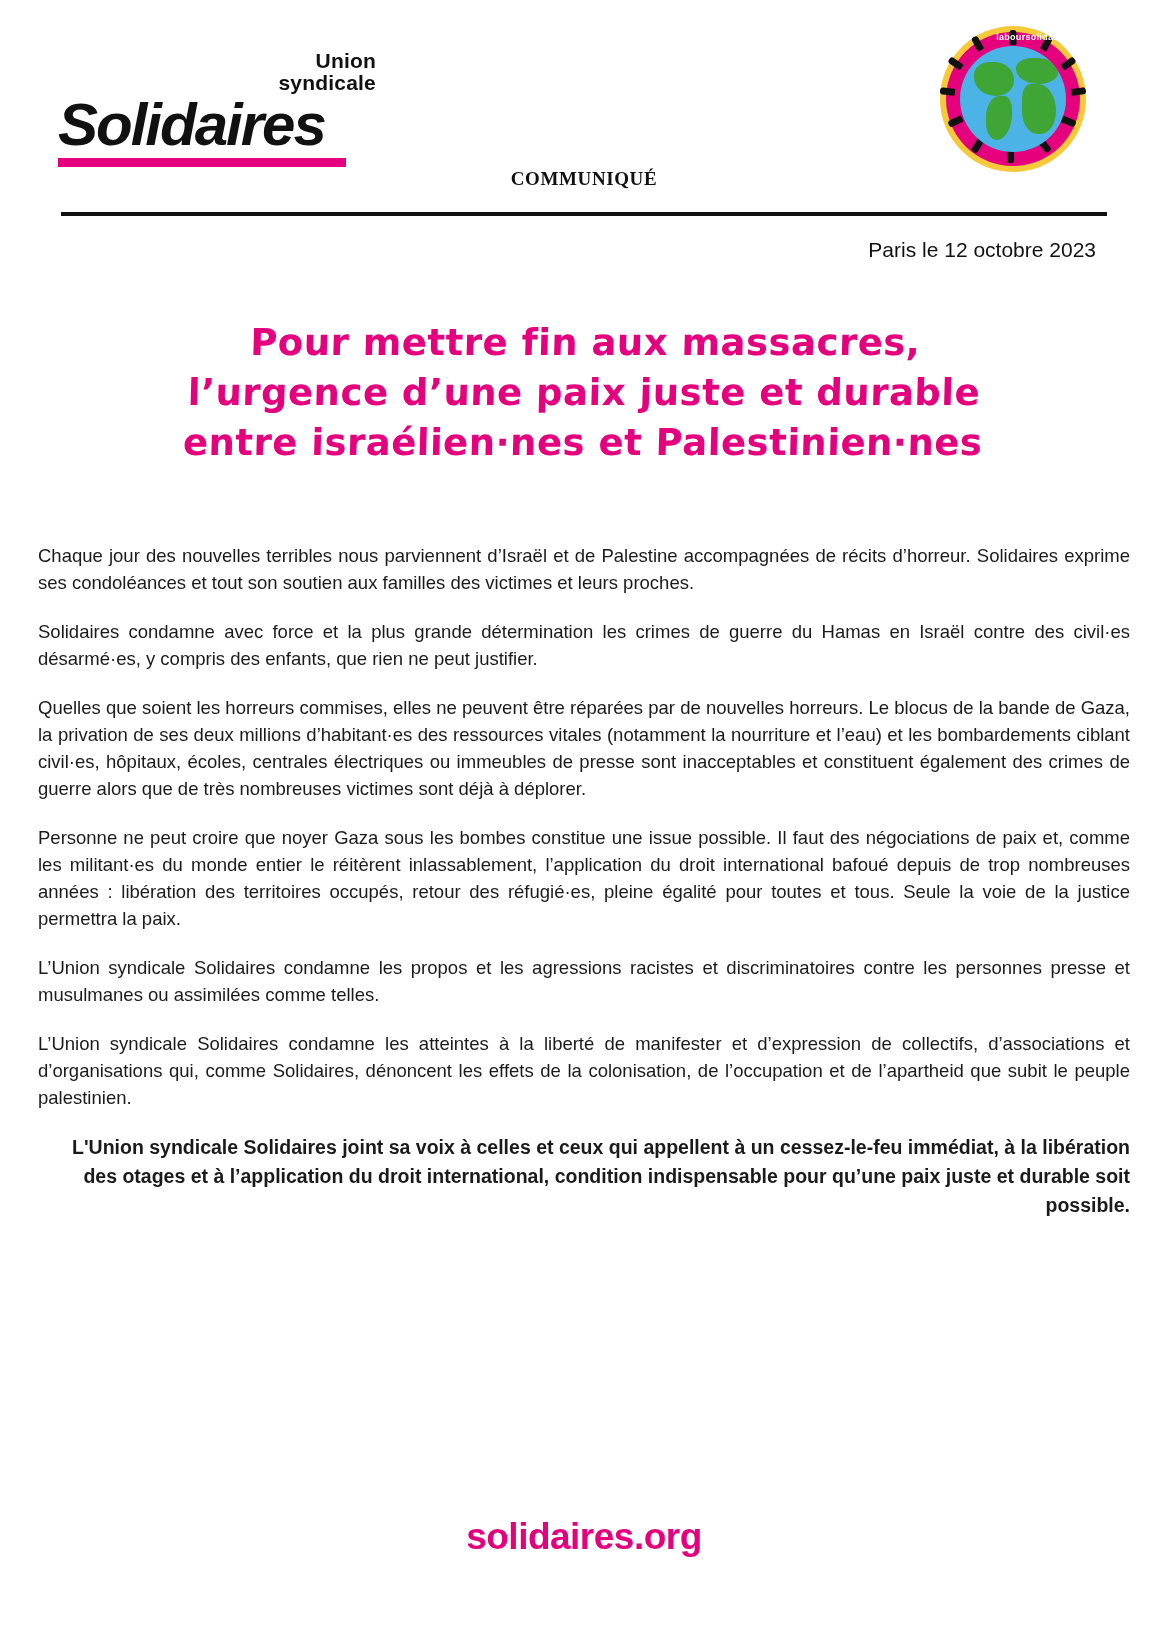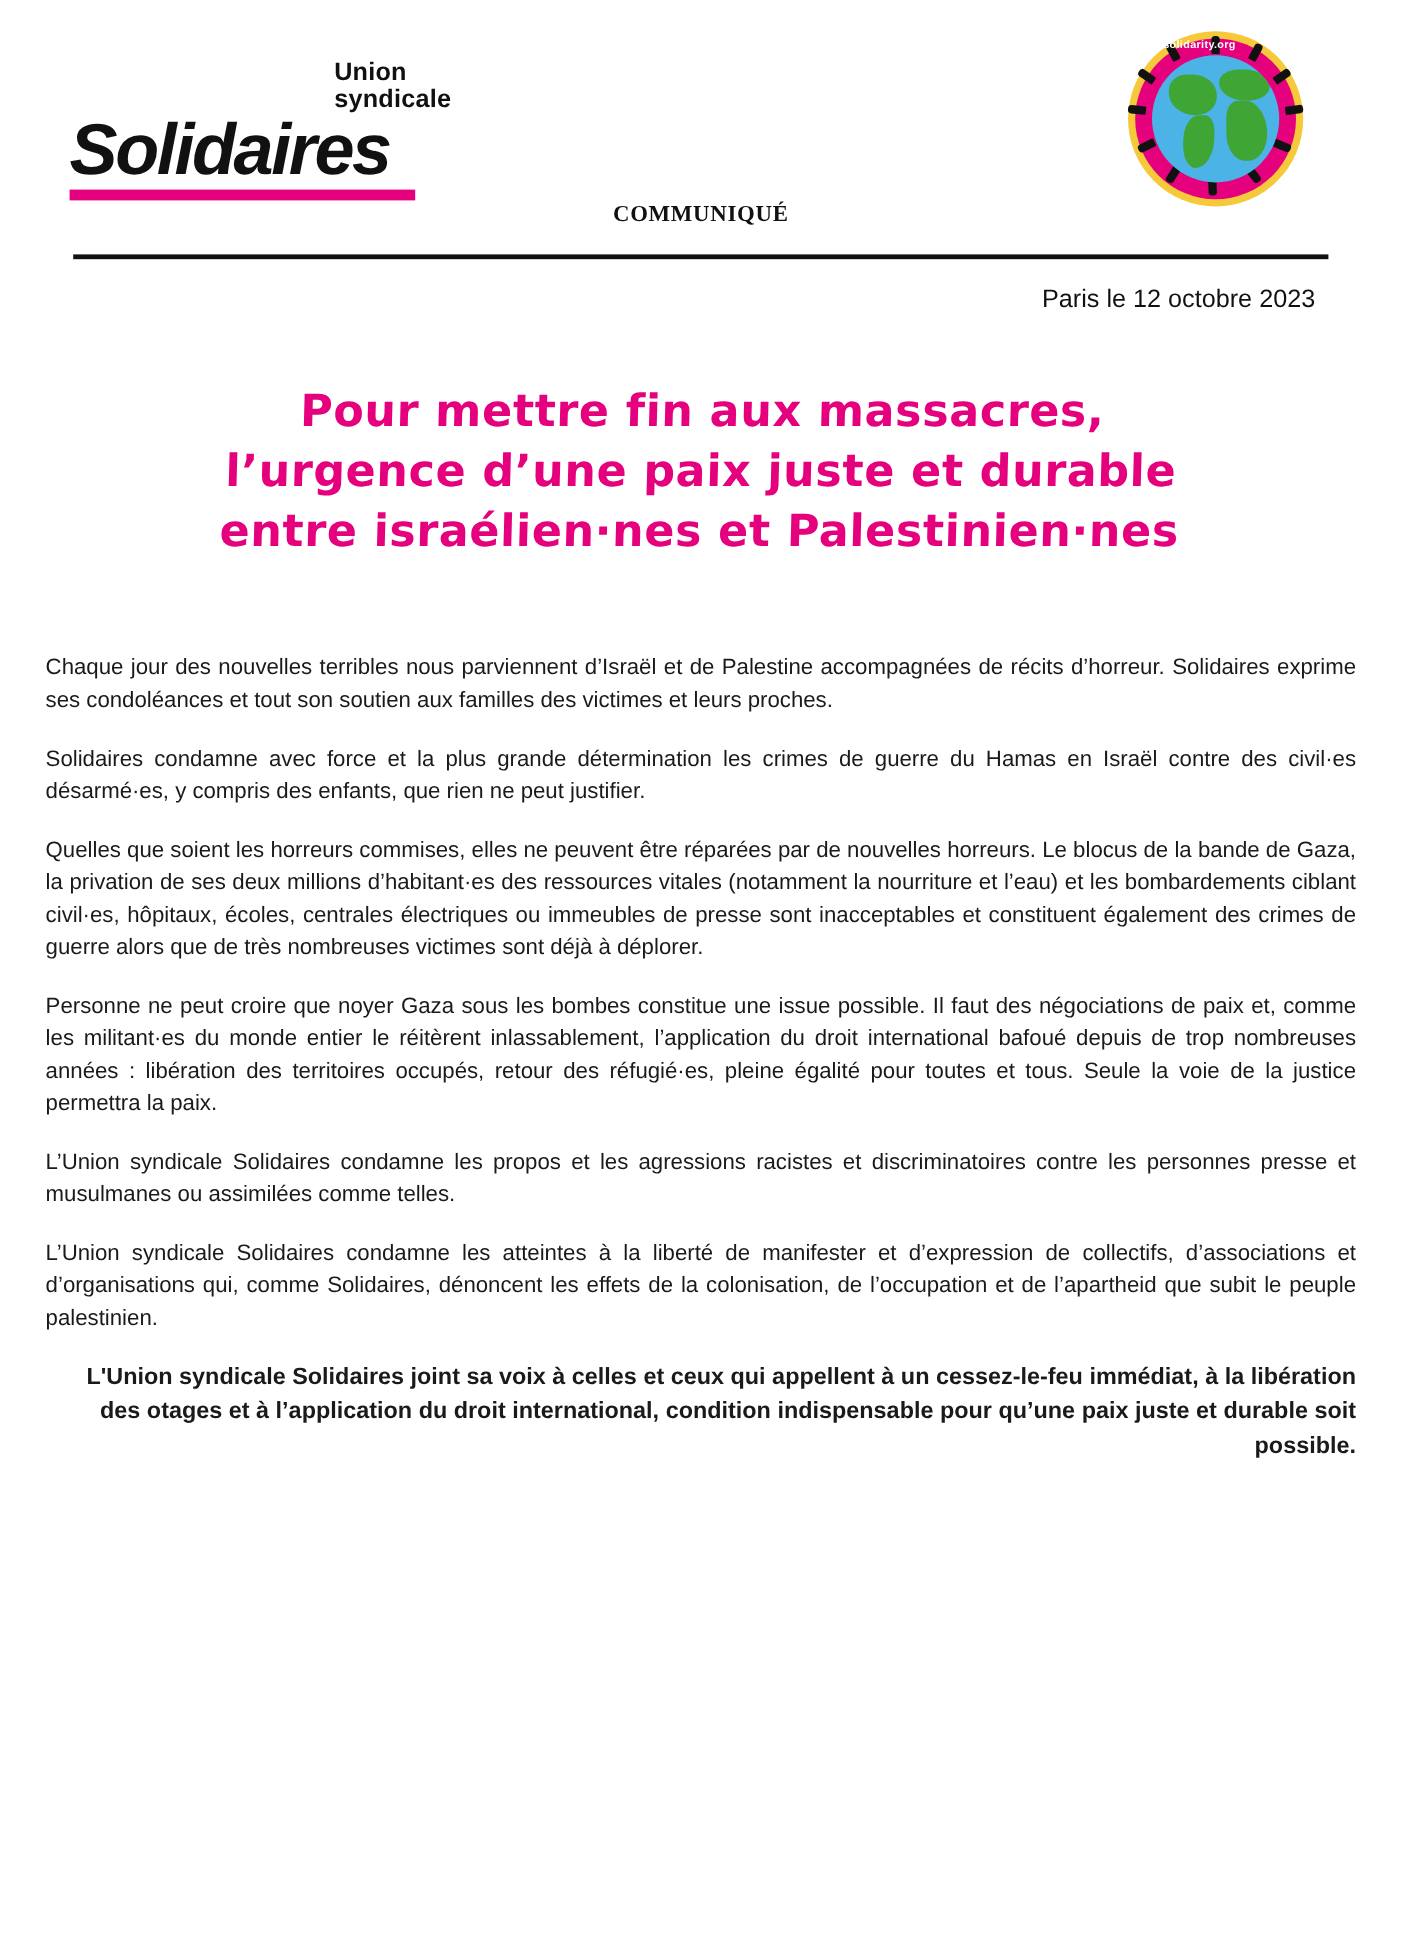--- a/index.html
+++ b/index.html
@@ -33,21 +33,21 @@
   .logo-block {
     position: absolute;
     left: 22px;
     top: 56px;
     width: 320px;
   }
   .logo-union {
     position: absolute;
     right: 2px;
     top: -6px;
-    text-align: left;
+    text-align: right;
     font-family: "Liberation Sans", sans-serif;
     font-weight: bold;
     font-size: 21px;
     line-height: 22px;
     color: #111;
     letter-spacing: 0.2px;
   }
   .logo-word {
     font-family: "Liberation Sans", sans-serif;
     font-weight: bold;
@@ -111,21 +111,21 @@
   }
   .c1 { left: 14px; top: 16px; width: 40px; height: 34px; }
   .c2 { left: 26px; top: 50px; width: 26px; height: 44px; border-radius: 50% 30% 60% 40%;}
   .c3 { left: 56px; top: 12px; width: 42px; height: 26px; }
   .c4 { left: 62px; top: 38px; width: 34px; height: 50px; border-radius: 30% 60% 50% 50%; }
   .globe-caption {
     position: absolute;
     top: 6px;
     left: 0;
     width: 146px;
-    text-align: left;
+    text-align: right;
     font-size: 9px;
     font-weight: bold;
     color: #ffffff;
     letter-spacing: 0.3px;
   }
   .globe-figs {
     position: absolute;
     inset: 4px;
     border-radius: 50%;
   }
@@ -275,14 +275,17 @@
   <div class="body">
     <p>Chaque jour des nouvelles terribles nous parviennent d’Israël et de Palestine accompagnées de récits d’horreur. Solidaires exprime ses condoléances et tout son soutien aux familles des victimes et leurs proches.</p>
     <p>Solidaires condamne avec force et la plus grande détermination les crimes de guerre du Hamas en Israël contre des civil·es désarmé·es, y compris des enfants, que rien ne peut justifier.</p>
     <p>Quelles que soient les horreurs commises, elles ne peuvent être réparées par de nouvelles horreurs. Le blocus de la bande de Gaza, la privation de ses deux millions d’habitant·es des ressources vitales (notamment la nourriture et l’eau) et les bombardements ciblant civil·es, hôpitaux, écoles, centrales électriques ou immeubles de presse sont inacceptables et constituent également des crimes de guerre alors que de très nombreuses victimes sont déjà à déplorer.</p>
     <p>Personne ne peut croire que noyer Gaza sous les bombes constitue une issue possible. Il faut des négociations de paix et, comme les militant·es du monde entier le réitèrent inlassablement, l’application du droit international bafoué depuis de trop nombreuses années : libération des territoires occupés, retour des réfugié·es, pleine égalité pour toutes et tous. Seule la voie de la justice permettra la paix.</p>
     <p>L’Union syndicale Solidaires condamne les propos et les agressions racistes et discriminatoires contre les personnes presse et musulmanes ou assimilées comme telles.</p>
     <p class="last-para">L’Union syndicale Solidaires condamne les atteintes à la liberté de manifester et d’expression de collectifs, d’associations et d’organisations qui, comme Solidaires, dénoncent les effets de la colonisation, de l’occupation et de l’apartheid que subit le peuple palestinien.</p>
     <p class="bold-call">L'Union syndicale Solidaires joint sa voix à celles et ceux qui appellent à un cessez-le-feu immédiat, à la libération des otages et à l’application du droit international, condition indispensable pour qu’une paix juste et durable soit possible.</p>
   </div>
 
+  <div class="footer">
+    <div class="site">solidaires.org</div>
+  </div>
 
 </div>
 
 </body></html>

